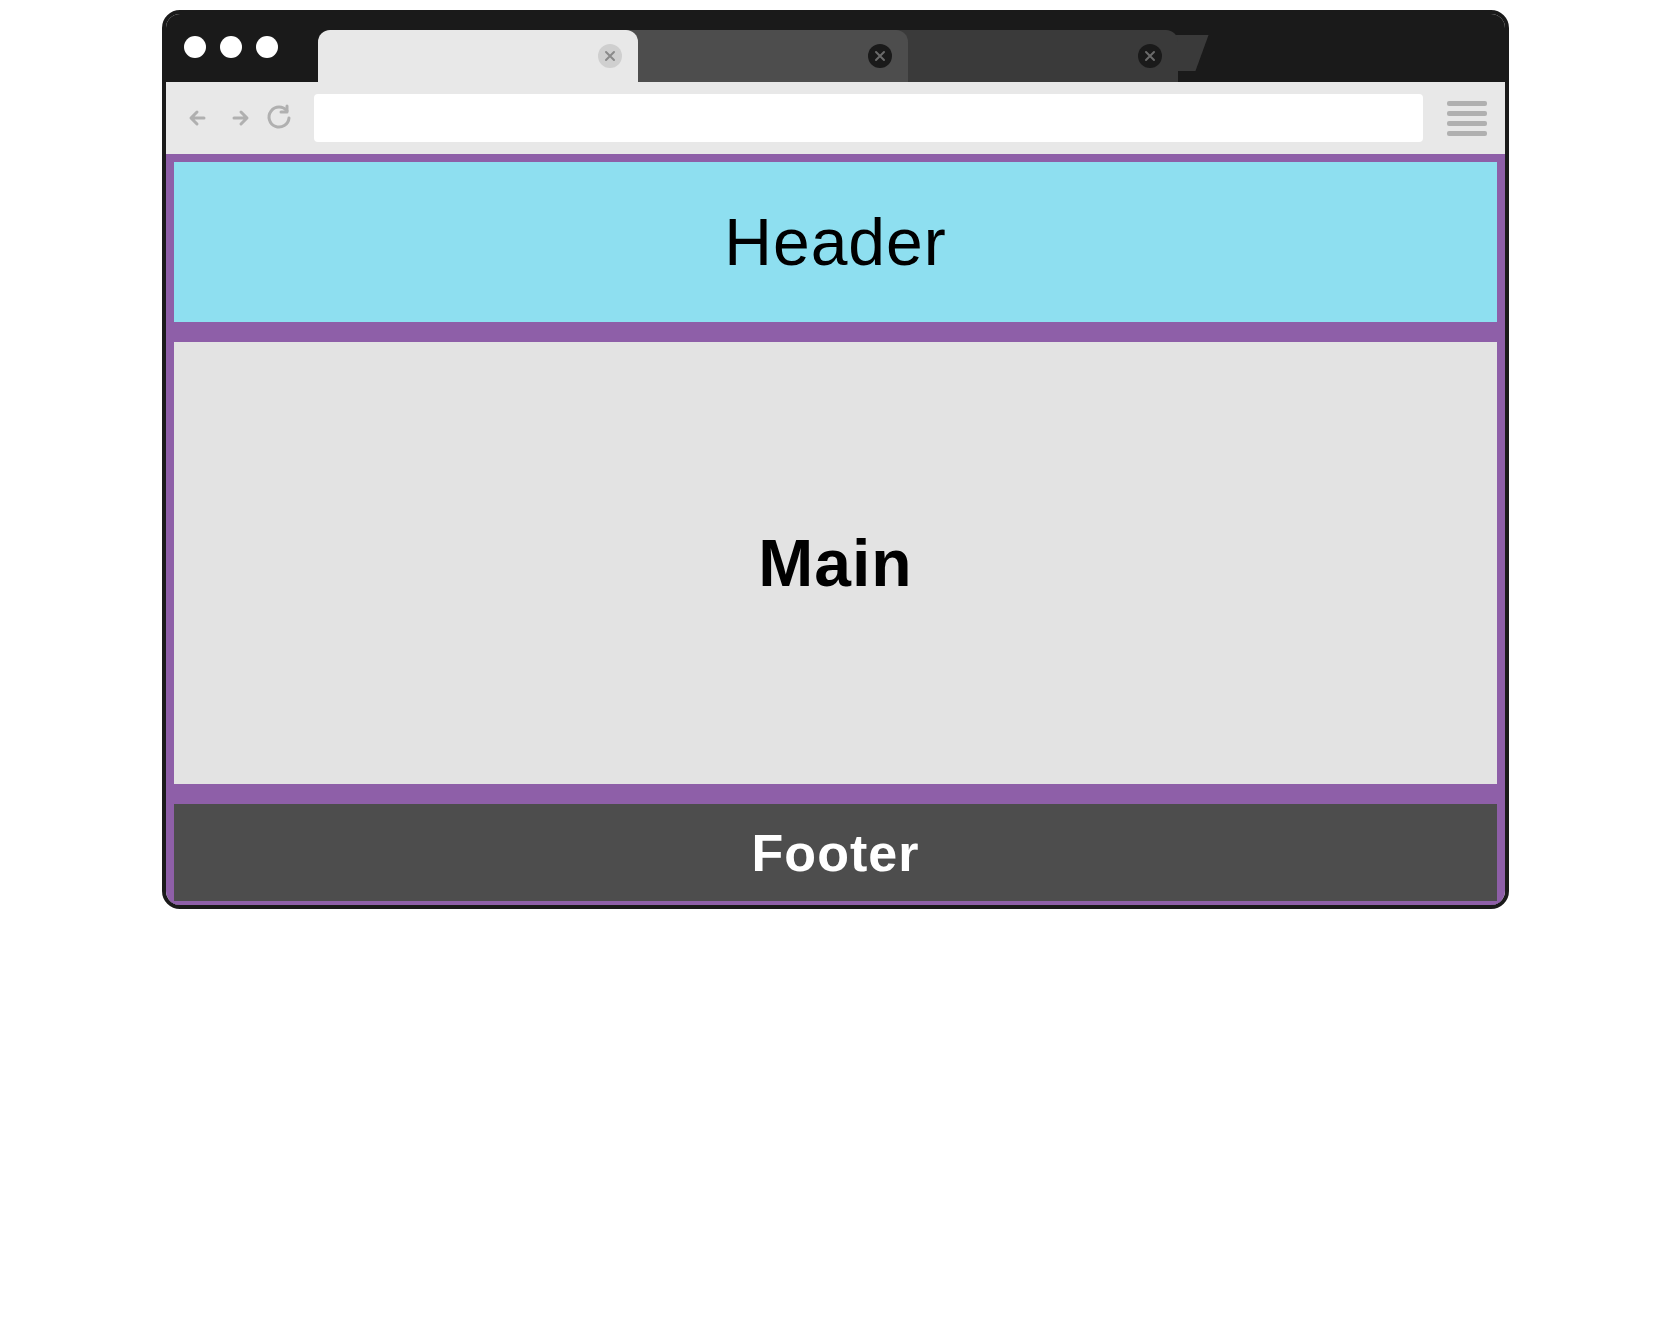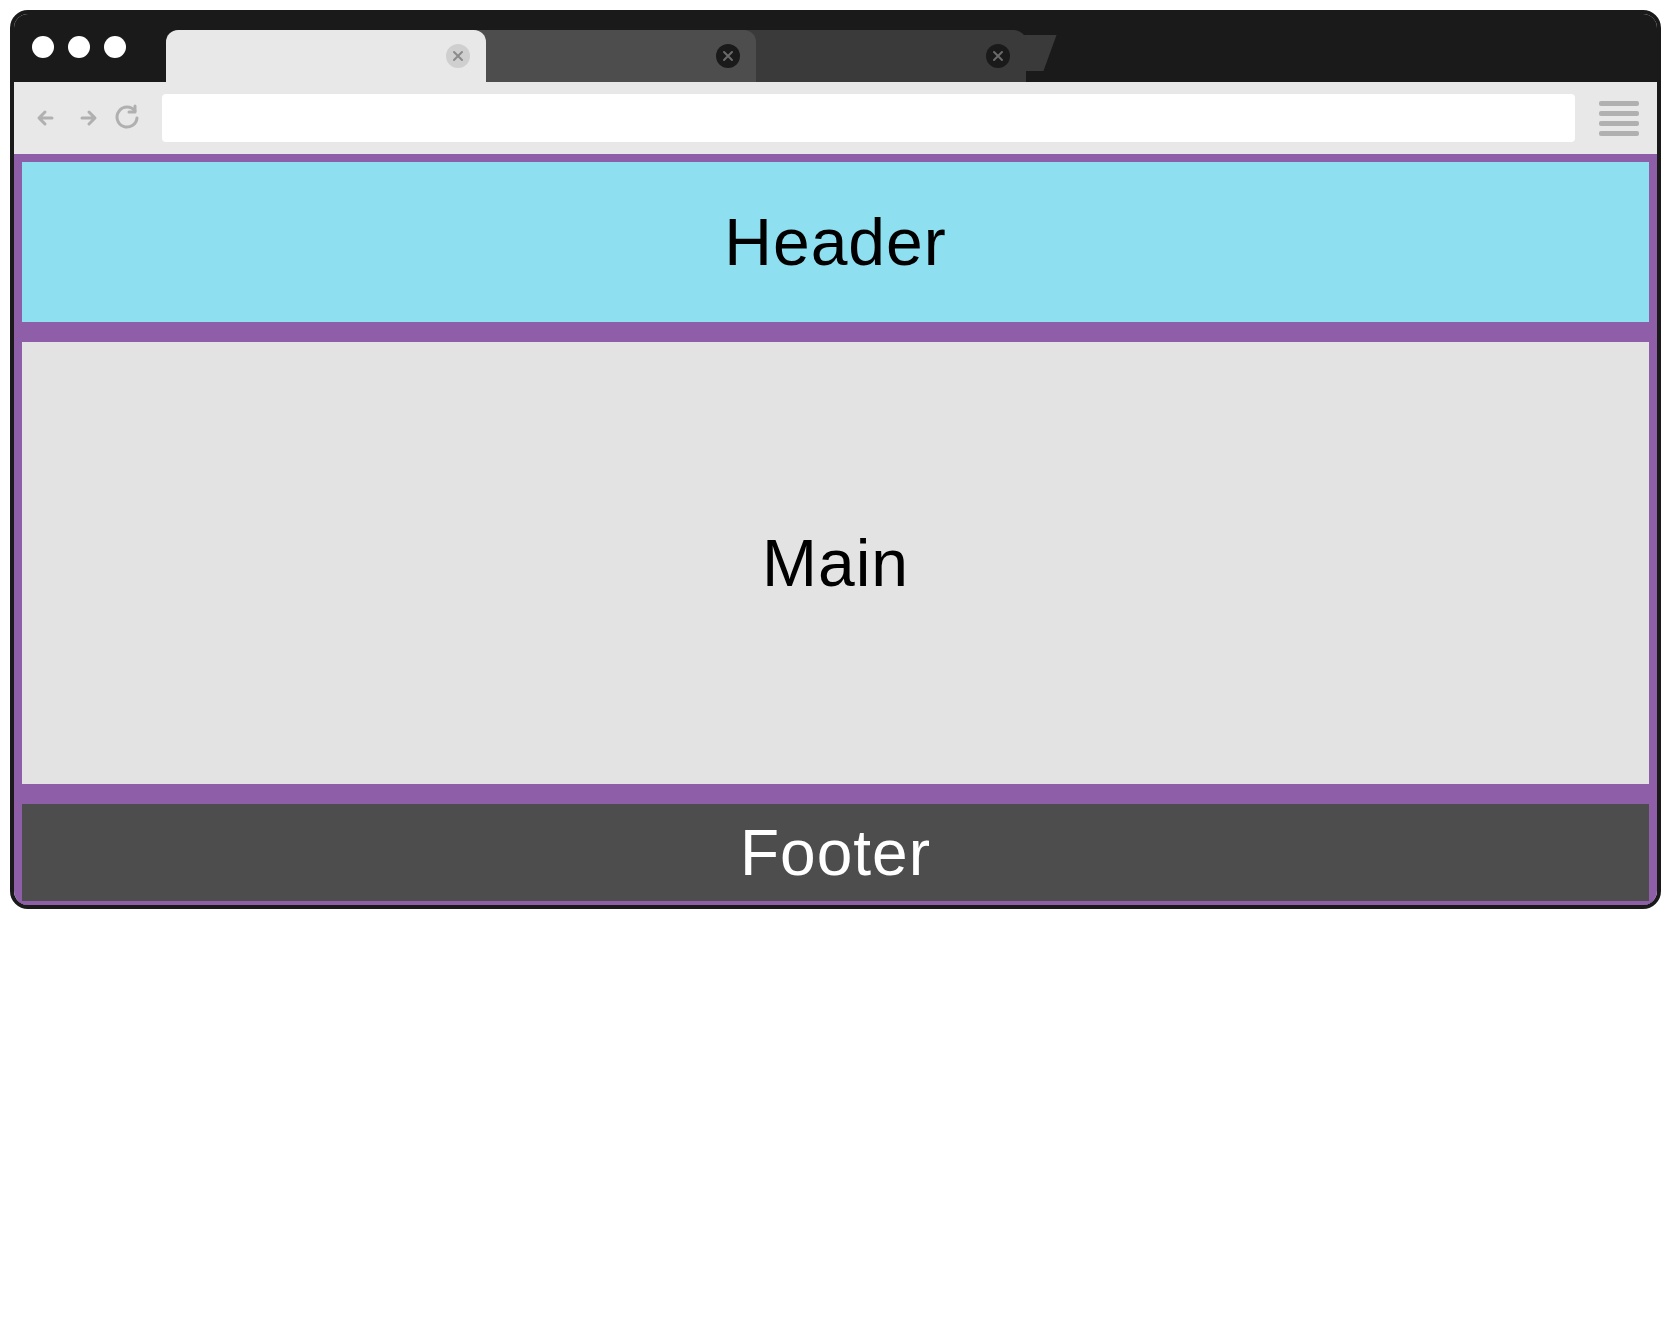--- a/index.html
+++ b/index.html
@@ -9,21 +9,21 @@
     }
     body {
       background: #fff;
       font-family: "Helvetica Neue", Arial, sans-serif;
       display: flex;
       justify-content: center;
       align-items: flex-start;
       padding: 10px;
     }
     .browser-window {
-      width: 1651px;
+      width: 1347px;
       border: 4px solid #1a1a1a;
       border-radius: 18px;
       overflow: hidden;
       background: #fff;
     }
     
     .titlebar {
       background: #1a1a1a;
       height: 68px;
       display: flex;
@@ -148,20 +148,21 @@
       display: flex;
       align-items: center;
       justify-content: center;
       font-size: 66px;
       font-weight: 400;
       letter-spacing: 1px;
       font-family: "Trebuchet MS", "Lucida Grande", sans-serif;
     }
     .region + .region {
       margin-top: 12px;
+      font-weight: bold;
     }
     .header-region {
       background: #8edff0;
       height: 168px;
       color: #000;
     }
     .main-region {
       background: #e3e3e3;
       height: 450px;
       color: #000;
@@ -169,21 +170,21 @@
     .side-region {
       background: #d2ecf4;
       height: 280px;
       color: #000;
     }
     .footer-region {
       background: #4d4d4d;
       height: 105px;
       color: #fff;
       margin-top: 12px;
-      font-size: 64px;
+      font-size: 52px;
     }
   </style>
 </head>
 <body>
 
 <div class="browser-window">
 
   <div class="titlebar">
     <div class="window-controls">
       <div class="window-dot"></div>

